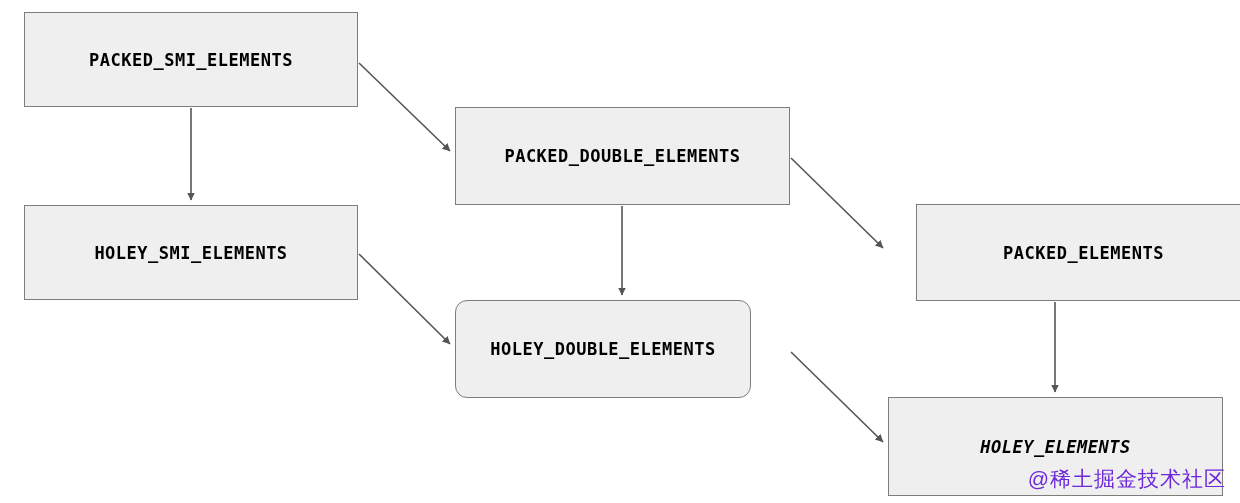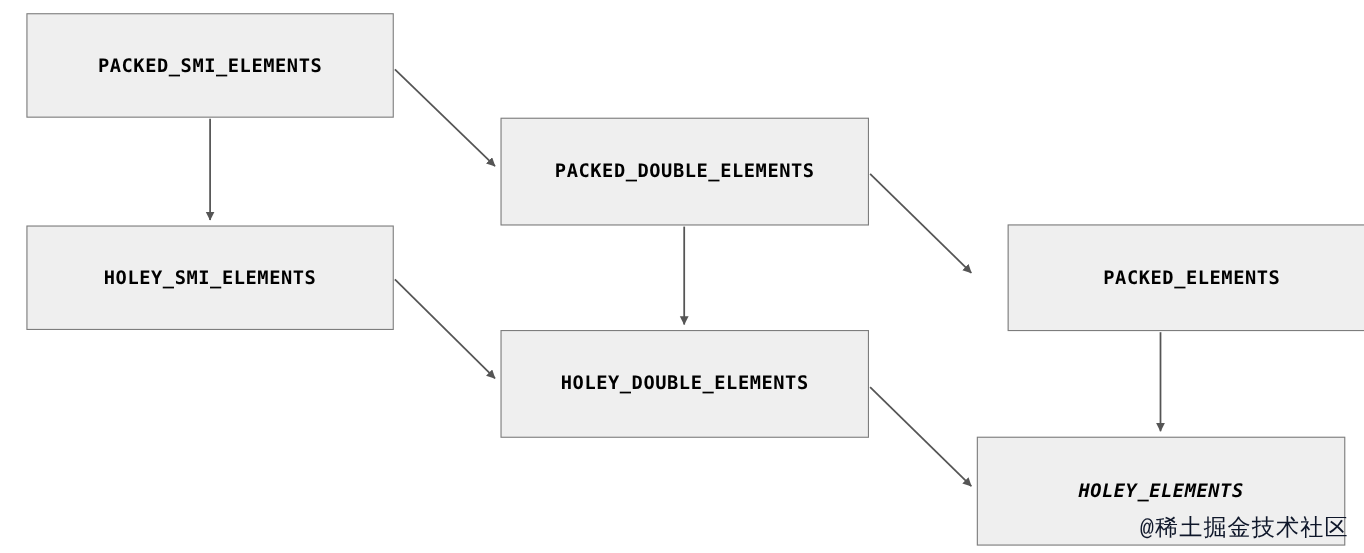--- a/index.html
+++ b/index.html
@@ -35,30 +35,30 @@
     font-size: 17px;
     font-weight: bold;
     letter-spacing: 0.5px;
     white-space: nowrap;
   }
   
   .n-packed-smi    { left: 24px;  top: 12px;  width: 334px; height: 95px; }
   .n-holey-smi     { left: 24px;  top: 205px; width: 334px; height: 95px; }
   
   .n-packed-double { left: 455px; top: 107px; width: 335px; height: 98px; }
-  .n-holey-double  { left: 455px; top: 300px; width: 335px; height: 98px; }
+  .n-holey-double  { left: 455px; top: 300px; width: 296px; height: 98px; border-radius: 12px; }
   
   .n-packed        { left: 916px; top: 204px; width: 335px; height: 97px; }
   .n-holey         { left: 888px; top: 397px; width: 335px; height: 99px; font-style: italic; }
   .watermark {
     position: absolute;
     right: 14px;
     bottom: 10px;
-    color: #0f172a;
-    font-family: Liberation Mono, monospace;
+    color: #6d28d9;
+    font-family: Liberation Sans, sans-serif;
     font-size: 21px;
     letter-spacing: 1px;
     pointer-events: none;
   }
 </style>
 </head>
 <body>
 
 <div id="stage">
 

